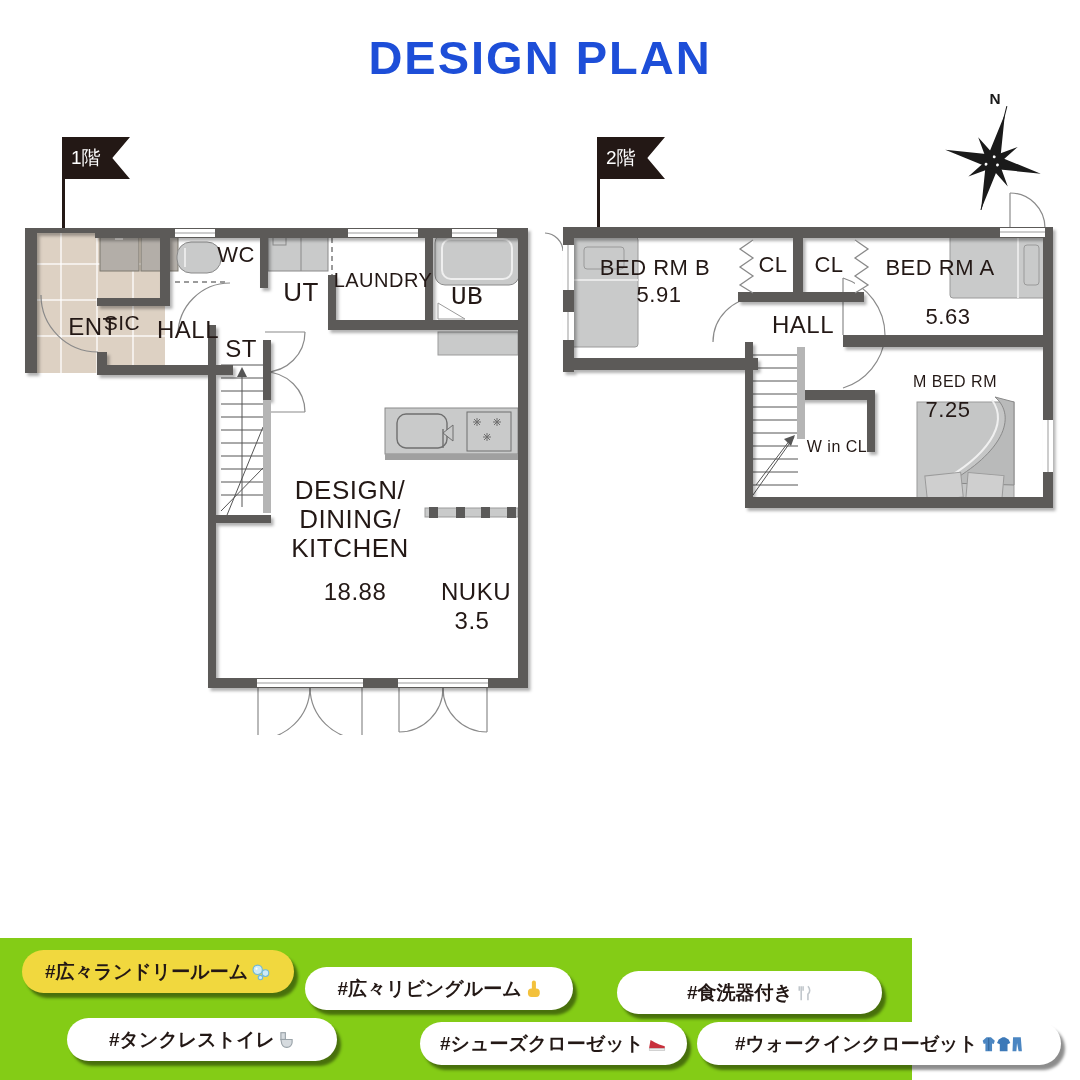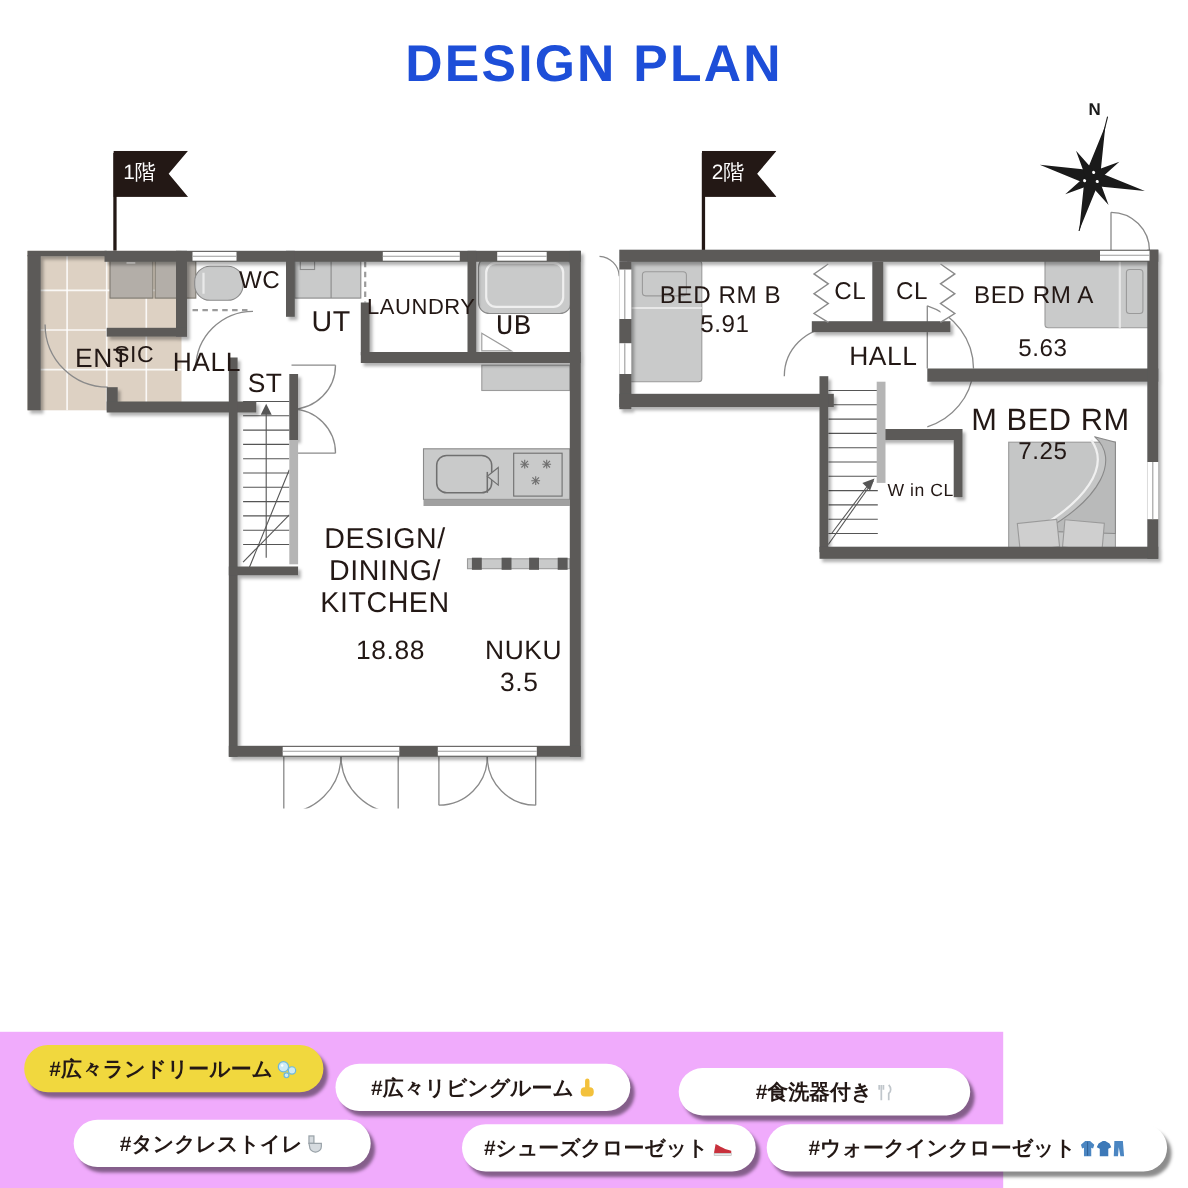--- a/index.html
+++ b/index.html
@@ -2,30 +2,30 @@
 <html><head>
 <meta charset="utf-8">
 <style>
   html,body{margin:0;padding:0;background:#ffffff;}
   #canvas{position:relative;width:1080px;height:1080px;background:#ffffff;overflow:hidden;
           font-family:"Liberation Sans", sans-serif;color:#231815;}
   
   .title{position:absolute;top:30px;left:0;width:1080px;text-align:center;
          font-size:47px;font-weight:800;letter-spacing:2px;color:#1d4ed8;}
   
-  .flag{position:absolute;width:70px;height:91px;margin-left:41px;}
+  .flag{position:absolute;width:70px;height:91px;}
   .flag .pole{position:absolute;left:0;top:2px;width:3px;height:95px;background:#231815;}
   .flag .body{position:absolute;left:0;top:0;width:68px;height:42px;background:#231815;
               clip-path:polygon(0 0,100% 0,74% 50%,100% 100%,0 100%);
               color:#fff;font-size:19px;line-height:42px;padding-left:9px;box-sizing:border-box;}
   
   .room-label{position:absolute;transform:translate(-50%,-50%);white-space:nowrap;
               color:#231815;letter-spacing:0.5px;}
   
-  .band{position:absolute;left:0;top:938px;width:912px;height:142px;background:#f0abfc;}
+  .band{position:absolute;left:0;top:938px;width:912px;height:142px;background:#84cc16;}
   .pill{position:absolute;height:43px;border-radius:22px;display:flex;align-items:center;
         justify-content:center;gap:3px;font-size:19px;font-weight:bold;color:#231815;
         box-shadow:4px 5px 3px rgba(0,0,0,0.45);box-sizing:border-box;padding:0 12px;
         white-space:nowrap;}
   .pill.white{background:#ffffff;align-items:center;}
   .pill.yellow{background:#f1d83e;}
   .pill svg{flex:0 0 auto;}
   svg text{font-family:"Liberation Sans",sans-serif;}
 </style>
 </head>
@@ -315,21 +315,21 @@
 
     
     <div class="room-label" style="left:115px;top:83px;font-size:22px;">BED RM B</div>
     <div class="room-label" style="left:119px;top:110px;font-size:22px;">5.91</div>
     <div class="room-label" style="left:233px;top:80px;font-size:22px;">CL</div>
     <div class="room-label" style="left:289px;top:80px;font-size:22px;">CL</div>
     <div class="room-label" style="left:400px;top:83px;font-size:22px;">BED RM A</div>
     <div class="room-label" style="left:408px;top:132px;font-size:22px;">5.63</div>
     <div class="room-label" style="left:263px;top:140px;font-size:24px;">HALL</div>
     <div class="room-label" style="left:297px;top:262px;font-size:16px;">W in CL</div>
-    <div class="room-label" style="left:415px;top:197px;font-size:28px;">M BED RM</div>
+    <div class="room-label" style="left:415px;top:197px;font-size:16px;">M BED RM</div>
     <div class="room-label" style="left:408px;top:225px;font-size:22px;">7.25</div>
   </div>
 
   <div class="band" id="band">
       <div class="pill yellow" style="left: 22px; top: 12px; width: 272px;">
         <span>#広々ランドリールーム</span>
         <span style="display: inline-flex;">
           <svg width="20" height="18" viewBox="0 0 18 16">
             <circle cx="6" cy="6" r="4.2" fill="#cdeaf6" stroke="#6fb8d8"></circle>
             <circle cx="13" cy="9" r="3" fill="#cdeaf6" stroke="#6fb8d8"></circle>

